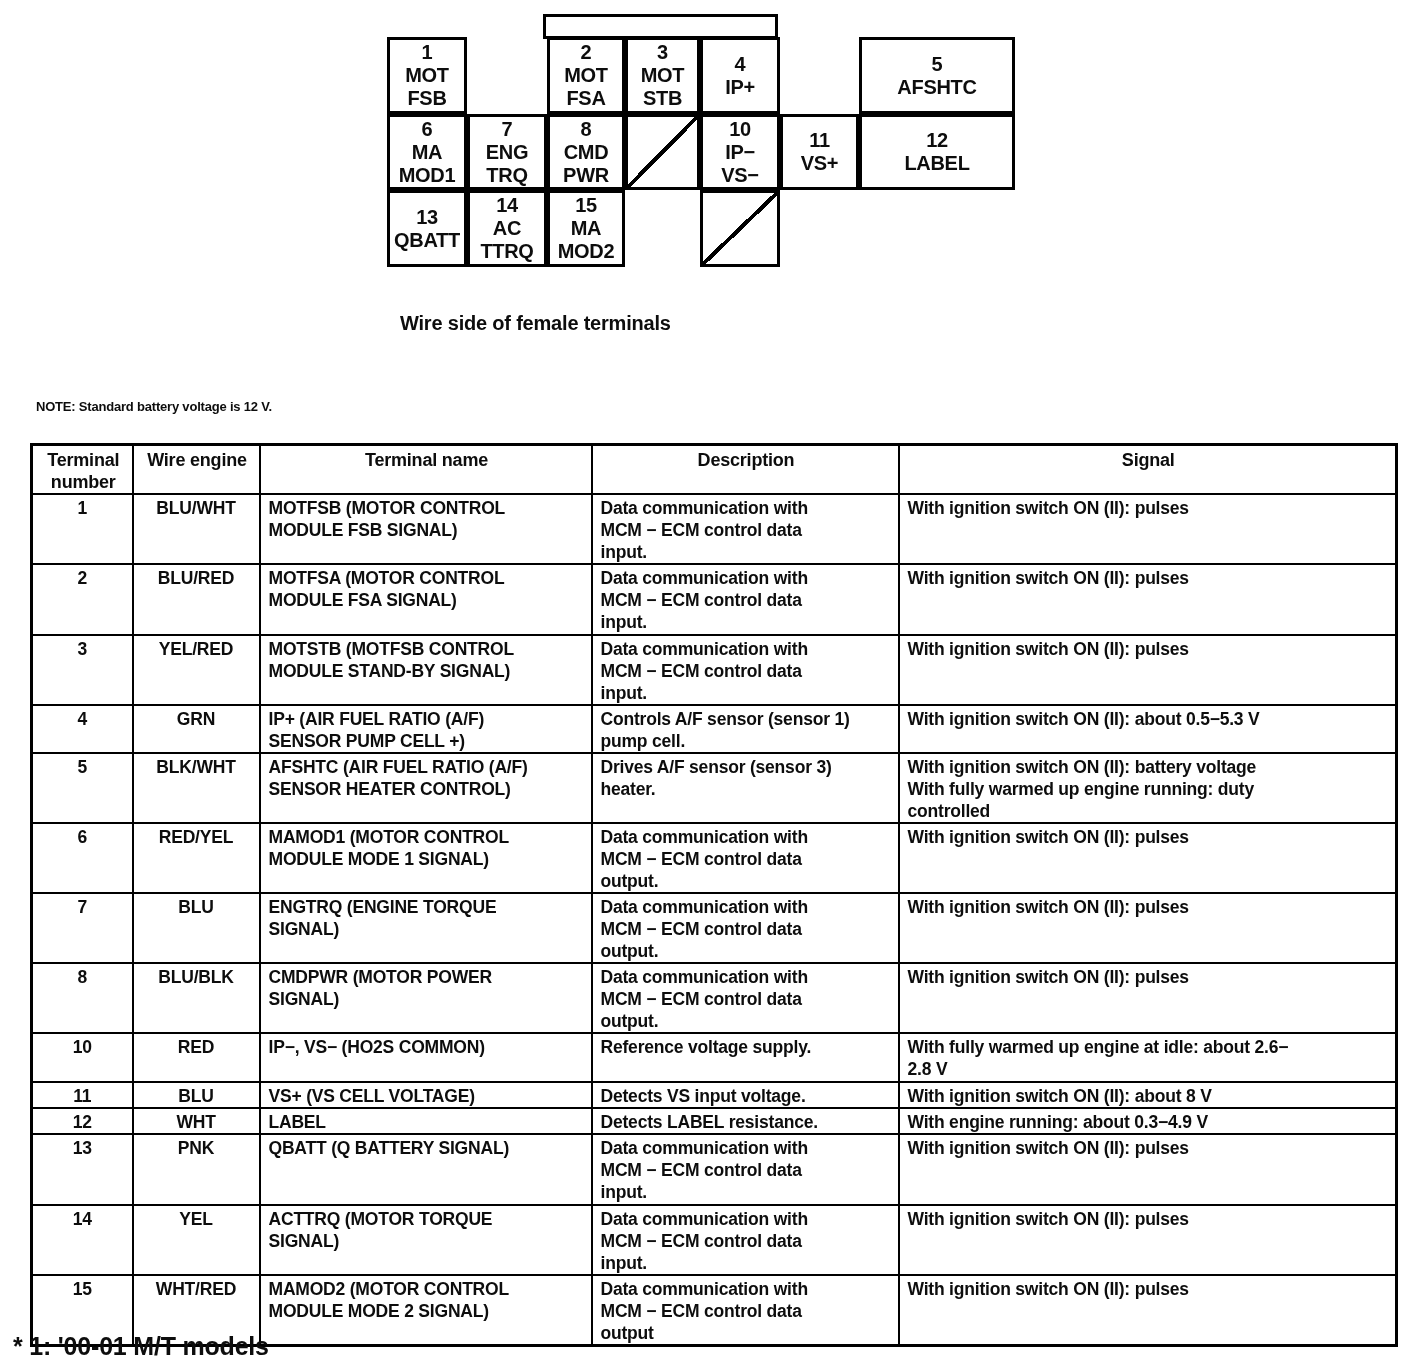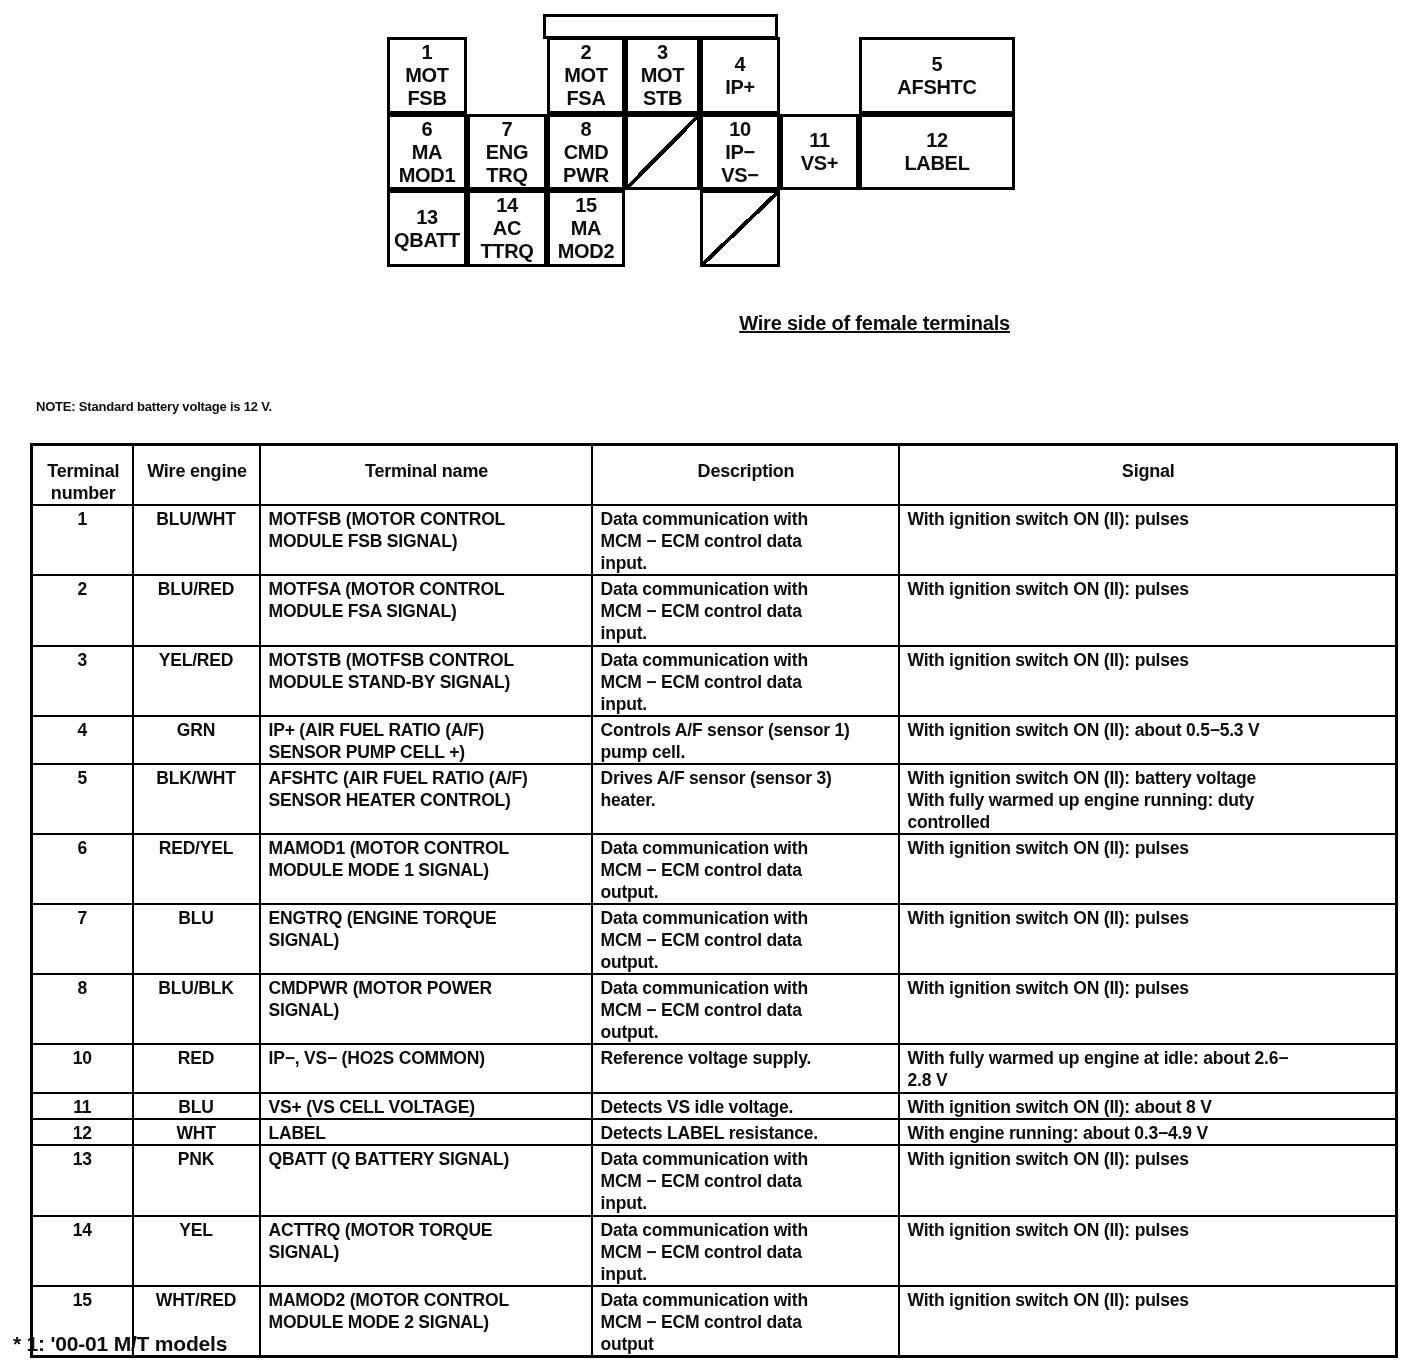--- a/index.html
+++ b/index.html
@@ -10,39 +10,39 @@
   #diagram{position:absolute;left:0;top:0;width:1408px;height:300px;}
   .cbar{position:absolute;left:543px;top:14px;width:235px;height:25px;border:3px solid #000;box-sizing:border-box;background:#fff;}
   .ccell{position:absolute;box-sizing:border-box;border:3px solid #000;background:#fff;
          display:flex;align-items:center;justify-content:center;text-align:center;
          font-size:20px;line-height:23px;white-space:pre-line;letter-spacing:-0.3px;}
   .cdiag{position:absolute;box-sizing:border-box;border:3px solid #000;background:#fff;}
   .cdiag .slash{width:100%;height:100%;
       background-image:linear-gradient(to top left,
         transparent calc(50% - 2px), #000 calc(50% - 2px),
         #000 calc(50% + 2px), transparent calc(50% + 2px));}
-  #caption{position:absolute;left:400px;top:312px;width:610px;text-align:right;font-size:20px;letter-spacing:-0.2px;text-decoration:underline;}
+  #caption{position:absolute;left:400px;top:312px;width:610px;text-align:left;font-size:20px;letter-spacing:-0.2px;}
 
   
   #note{position:absolute;left:36px;top:399px;font-size:13px;letter-spacing:-0.2px;}
 
   
   #term-table{position:absolute;left:30px;top:443px;width:1365px;border-collapse:collapse;table-layout:fixed;
               border:3px solid #000;}
   #term-table th,#term-table td{border:2px solid #000;vertical-align:top;white-space:pre-line;
               font-size:17.5px;line-height:22px;font-weight:700;letter-spacing:-0.2px;padding:2px 6px 0 8px;box-sizing:border-box;}
-  #term-table th{text-align:center;padding-top:14px;font-size:18px;}
+  #term-table th{text-align:center;padding-top:3px;font-size:18px;}
   .c-num,.c-wire{text-align:center;padding-left:2px !important;padding-right:2px !important;}
   .h68{height:68px}.h69{height:69px}.h70{height:70px}.h71{height:71px}.h46{height:46px}.h49{height:49px}
   .h21{height:21px}.h23{height:23px}
   .h21 td,.h23 td{line-height:19px;padding-top:1px;}
   .hdr{height:47px;}
 
   
-  #footnote{position:absolute;left:13px;top:1332px;font-size:21px;letter-spacing:-0.2px;}
+  #footnote{position:absolute;left:13px;top:1332px;font-size:25px;letter-spacing:-0.2px;}
 </style>
 </head>
 <body>
 
 <div id="page">
 
   <div id="diagram">
     <div class="cbar"></div>
 
     <div class="ccell" style="left:387px;top:37px;width:80px;height:77px">1
@@ -198,21 +198,21 @@
       <td class="c-wire">RED</td>
       <td class="c-name">IP−, VS− (HO2S COMMON)</td>
       <td class="c-desc">Reference voltage supply.</td>
       <td class="c-sig">With fully warmed up engine at idle: about 2.6−
 2.8 V</td>
     </tr>
     <tr class="h21">
       <td class="c-num">11</td>
       <td class="c-wire">BLU</td>
       <td class="c-name">VS+ (VS CELL VOLTAGE)</td>
-      <td class="c-desc">Detects VS idle voltage.</td>
+      <td class="c-desc">Detects VS input voltage.</td>
       <td class="c-sig">With ignition switch ON (II): about 8 V</td>
     </tr>
     <tr class="h23">
       <td class="c-num">12</td>
       <td class="c-wire">WHT</td>
       <td class="c-name">LABEL</td>
       <td class="c-desc">Detects LABEL resistance.</td>
       <td class="c-sig">With engine running: about 0.3−4.9 V</td>
     </tr>
     <tr class="h71">

